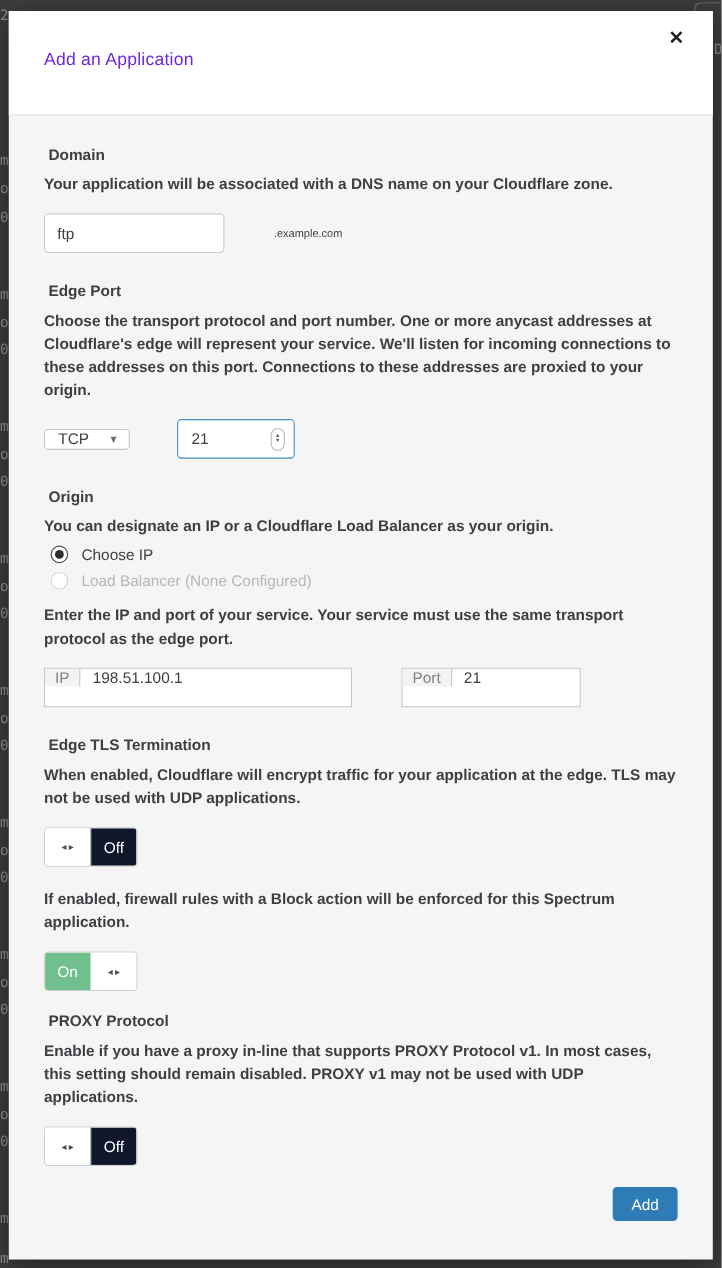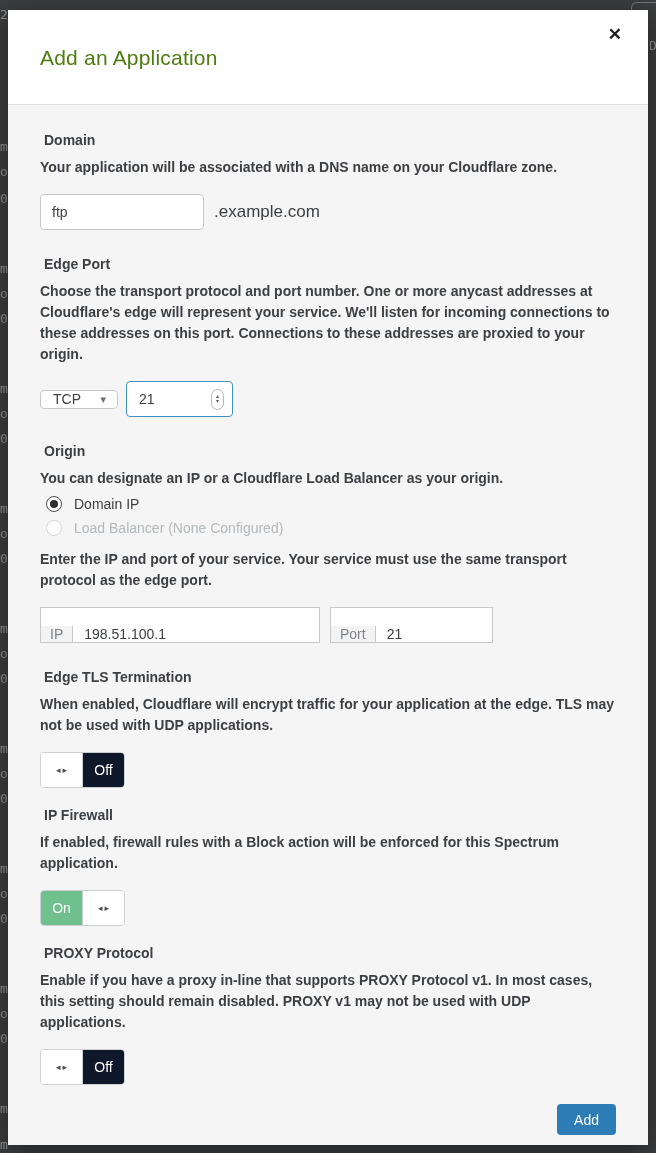--- a/index.html
+++ b/index.html
@@ -29,41 +29,41 @@
     position:absolute;left:8px;top:10px;width:640px;height:1135px;
     background:#f5f5f6;box-shadow:0 6px 24px rgba(0,0,0,.45);
     display:flex;flex-direction:column;
   }
   .modal-header{
     background:#ffffff;height:95px;flex:none;position:relative;
     border-bottom:1px solid #dedede;box-sizing:border-box;
   }
   .modal-title{
     position:absolute;left:32px;top:36px;margin:0;
-    font-size:21px;font-weight:400;color:#4d7c0f;letter-spacing:.2px;
+    font-size:16px;font-weight:400;color:#6d28d9;letter-spacing:.2px;
   }
   .close-btn{
     position:absolute;right:24px;top:14px;background:none;border:none;padding:2px;
     font-size:17px;font-weight:700;color:#1e2022;line-height:1;cursor:pointer;
   }
   .modal-body{padding:27px 32px 0;}
 
   .section-label{font-size:14px;font-weight:700;color:#3d4043;margin:0 4px 9px;}
   .section-desc{font-size:14px;font-weight:700;color:#3d4043;line-height:21px;margin:0 0 16px;max-width:578px;}
   .desc-tight{margin-bottom:7px;}
 
-  .field-row{display:flex;align-items:center;}
+  .field-row{display:flex;align-items:center;gap:35px;}
   .mb-26{margin-bottom:26px;}
 
   .text-input{
     height:36px;box-sizing:border-box;border:1px solid #c6c9cb;border-radius:4px;
     background:#fff;padding:0 11px;font-size:14px;color:#3d4043;font-family:inherit;outline:none;
   }
   .domain-input{width:164px;}
-  .domain-suffix{margin-left:10px;font-size:17px;color:#3d4043;}
+  .domain-suffix{margin-left:10px;font-size:10px;color:#3d4043;}
 
   .select-box{
     width:78px;height:19px;box-sizing:border-box;border:1px solid #c6c9cb;border-radius:4px;
     background:#fff;display:flex;align-items:center;justify-content:space-between;
     padding:0 11px 0 12px;font-size:14px;color:#3d4043;margin-right:8px;cursor:pointer;
   }
   .caret{font-size:11px;color:#6a7074;}
 
   .number-input-wrap{
     width:107px;height:36px;box-sizing:border-box;border:1px solid #3f90c5;border-radius:4px;
@@ -84,21 +84,21 @@
   .radio-outer{
     width:16px;height:16px;border-radius:50%;border:1px solid #4a4e51;box-sizing:border-box;
     background:#fff;display:flex;align-items:center;justify-content:center;flex:none;
   }
   .radio-dot{width:8px;height:8px;border-radius:50%;background:#2c2e30;}
   .radio-outer.disabled{border-color:#d3d6d8;}
   .radio-label{margin-left:12px;font-size:14px;color:#3d4043;}
   .radio-label.disabled{color:#b3b8bb;}
 
   .prefix-input{
-    display:flex;height:36px;box-sizing:border-box;border:1px solid #c6c9cb;background:#fff;align-items:flex-end;
+    display:flex;height:36px;box-sizing:border-box;border:1px solid #c6c9cb;background:#fff;align-items:flex-start;
   }
   .prefix{
     background:#f3f3f4;border-right:1px solid #c6c9cb;display:flex;align-items:center;
     padding:0 9px;font-size:14px;color:#7e8488;flex:none;
   }
   .prefix-input input{
     border:none;outline:none;font-size:14px;color:#3d4043;font-family:inherit;
     padding:0 0 0 11px;min-width:0;flex:1;background:transparent;
   }
   .ip-wrap{width:280px;margin-right:10px;}
@@ -197,21 +197,21 @@
 
     <div>
       <p class="section-label">Origin</p>
       <p class="section-desc desc-tight">You can designate an IP or a Cloudflare Load Balancer as your origin.</p>
 
       <div class="radio-group">
         <div class="radio-row">
           <span class="radio-outer">
             <span class="radio-dot"></span>
           </span>
-          <span class="radio-label">Domain IP</span>
+          <span class="radio-label">Choose IP</span>
         </div>
         <div class="radio-row">
           <span class="radio-outer disabled"></span>
           <span class="radio-label disabled">Load Balancer (None Configured)</span>
         </div>
       </div>
 
       <p class="section-desc">Enter the IP and port of your service. Your service must use the same transport protocol as the edge port.</p>
 
       <div class="field-row mb-26">
@@ -231,21 +231,20 @@
       <p class="section-desc">When enabled, Cloudflare will encrypt traffic for your application at the edge. TLS may not be used with UDP applications.</p>
       <div class="toggle">
         <span class="toggle-cell cell-white">
           <span class="arrows">◂▸</span>
         </span>
         <span class="toggle-cell cell-gray">Off</span>
       </div>
     </div>
 
     <div>
-      <p class="section-label">IP Firewall</p>
       <p class="section-desc">If enabled, firewall rules with a Block action will be enforced for this Spectrum application.</p>
       <div class="toggle">
         <span class="toggle-cell cell-green">On</span>
         <span class="toggle-cell cell-white">
           <span class="arrows">◂▸</span>
         </span>
       </div>
     </div>
 
     <div>

